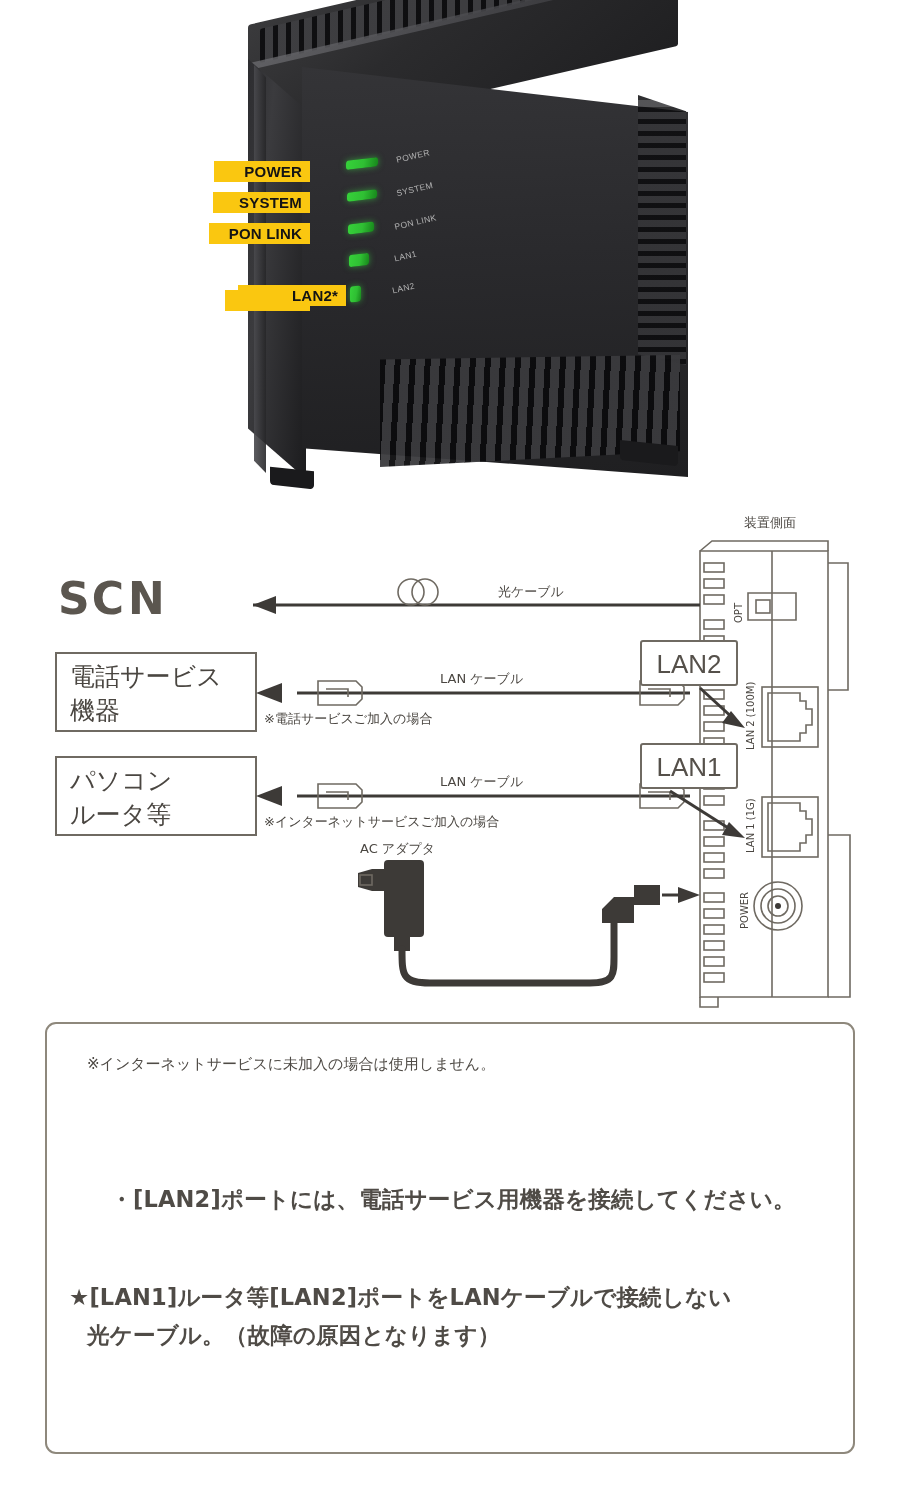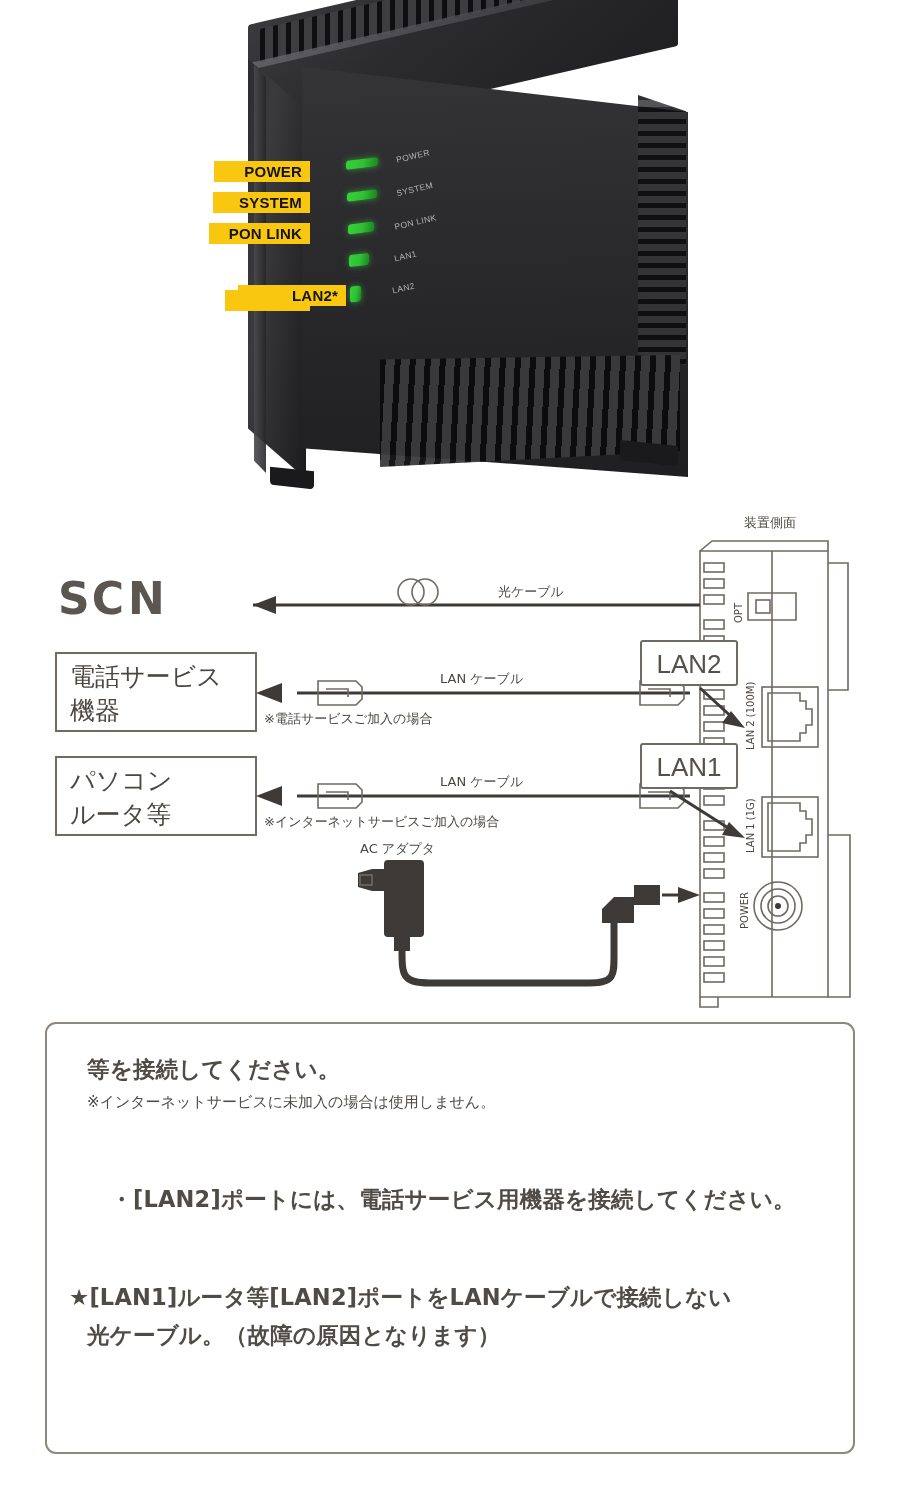--- a/index.html
+++ b/index.html
@@ -320,21 +320,20 @@
 
       <path class="dg-line" d="M662,390 L688,390"></path>
       <path class="dg-fill-dark" d="M700,390 L678,382 L678,398 Z"></path>
     </g>
   </svg>
 </div>
 
 <div id="notice">
 
   <div class="n-item" style="top:26px;">
-    <div class="n-main n-indent">等を接続してください。</div>
     <div class="n-sub n-indent">※インターネットサービスに未加入の場合は使用しません。</div>
   </div>
 
   <div class="n-item" style="top:156px;text-align:center;">
     <div class="n-main">
       <span>・</span><span>[LAN2]ポートには、電話サービス用機器を接続してください。</span>
     </div>
   </div>
 
   <div class="n-item" style="top:254px;">

